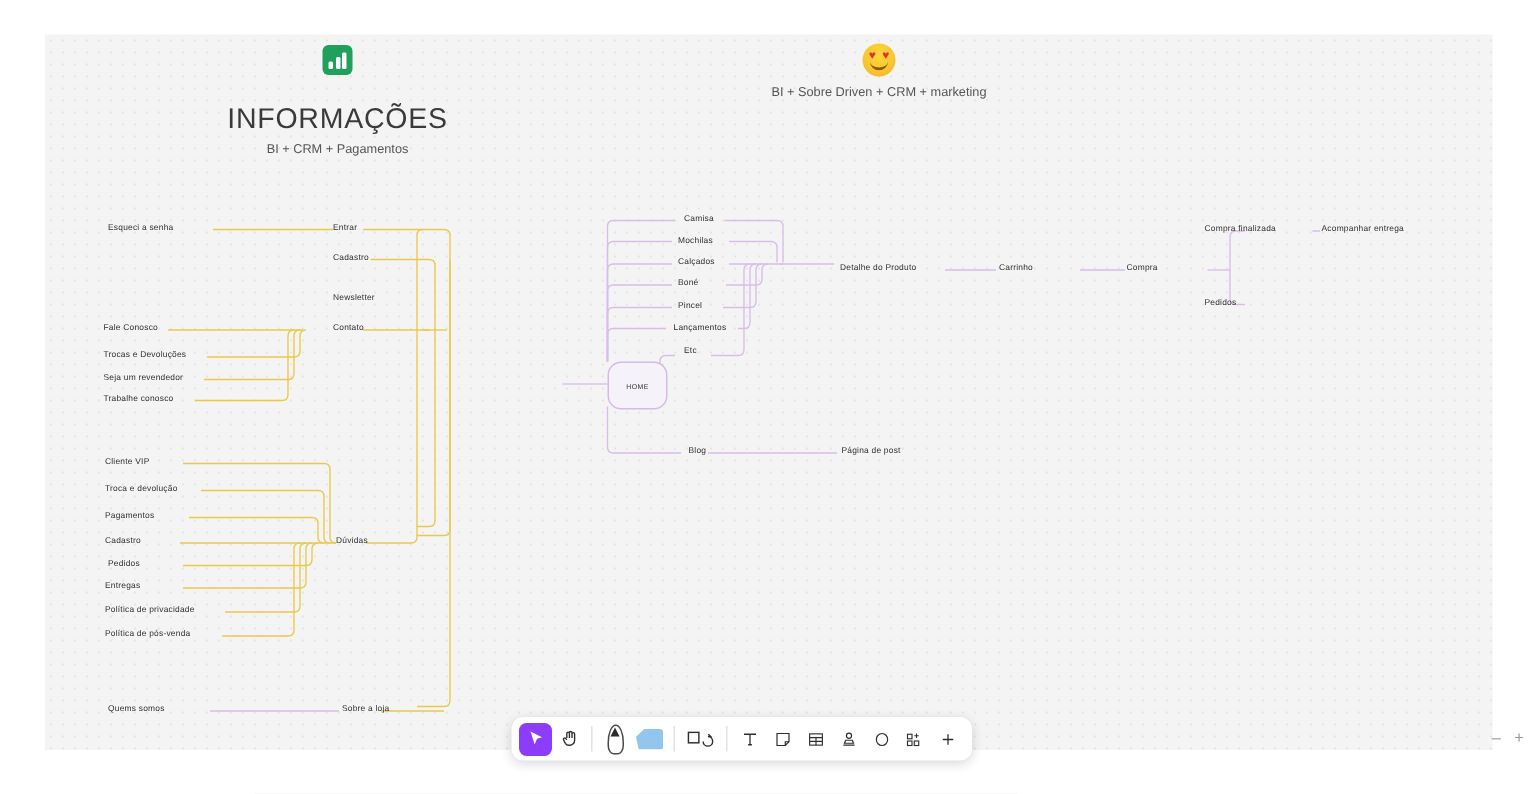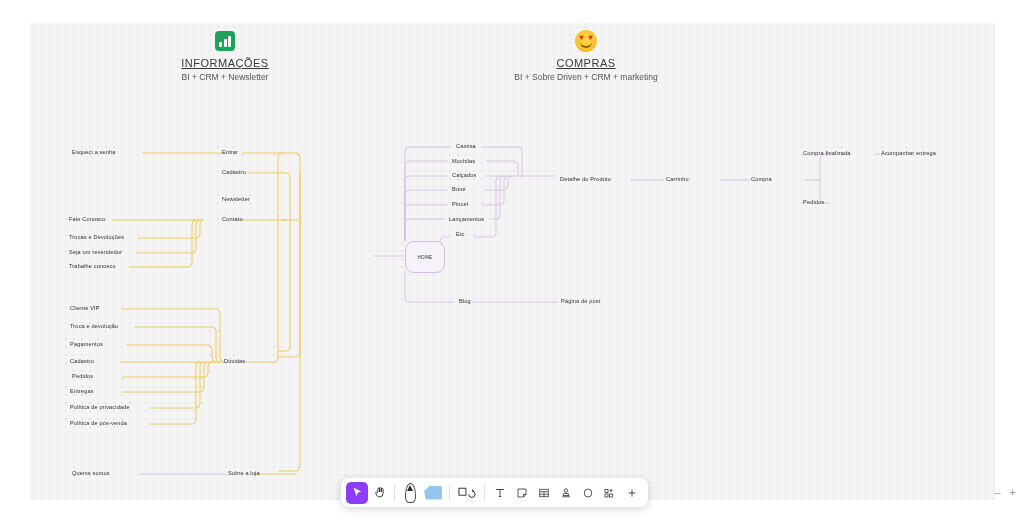--- a/index.html
+++ b/index.html
@@ -35,21 +35,21 @@
      background:radial-gradient(circle at 50% 35%, #ffd93b 0%, #f7c02e 70%, #e8a81f 100%);
      position:relative;vertical-align:middle;
   }
   .emoji-love .hrt{position:absolute;top:4px;width:7px;height:7px;color:#e8303a;font-size:8px;line-height:7px;text-align:center;}
   .emoji-love .hrt.l{left:3px;}
   .emoji-love .hrt.r{right:3px;}
   .emoji-love .mouth{
      position:absolute;left:5px;bottom:4px;width:12px;height:6px;
      border-bottom:2px solid #8a5a12;border-radius:0 0 12px 12px;
   }
-  .grp-title{font-size:11px;color:#3a3a3a;letter-spacing:.5px;margin-top:4px;text-decoration:underline;}
+  .grp-title{font-size:19px;color:#3a3a3a;letter-spacing:.5px;margin-top:16px;}
   .grp-sub{font-size:8.5px;color:#555;margin-top:3px;}
   
   .node{
     position:absolute;font-size:5.6px;color:#2f2f2f;white-space:nowrap;
     line-height:1;letter-spacing:.15px;
   }
   .home-node{
     position:absolute;width:38px;height:30px;border:1px solid #d6bae6;
     border-radius:9px;background:#f6f2f9;
     display:flex;align-items:center;justify-content:center;
@@ -168,31 +168,30 @@
 
       <path d="M442 279 L528 279"></path>
     </g>
   </svg>
 
   <div class="grp-header" style="left:95px;top:6px;width:200px;">
     <div class="grp-emoji">
       <span class="emoji-chart"><i></i><i></i><i></i></span>
     </div>
     <div class="grp-title">INFORMAÇÕES</div>
-    <div class="grp-sub">BI + CRM + Newsletter</div>
+    <div class="grp-sub">BI + CRM + Pagamentos</div>
   </div>
 
   <div class="grp-header" style="left:456px;top:6px;width:200px;">
     <div class="grp-emoji">
       <span class="emoji-love">
         <span class="hrt l">♥</span><span class="hrt r">♥</span>
         <span class="mouth"></span>
       </span>
     </div>
-    <div class="grp-title">COMPRAS</div>
     <div class="grp-sub">BI + Sobre Driven + CRM + marketing</div>
   </div>
 
   <div class="home-node" style="left:375px;top:218px;">
     <span>HOME</span>
   </div>
 
   <div class="node" style="left:42px;top:127px;"><span>Esqueci a senha</span></div>
   <div class="node" style="left:192px;top:127px;"><span>Entrar</span></div>
   <div class="node" style="left:192px;top:147px;"><span>Cadastro</span></div>

